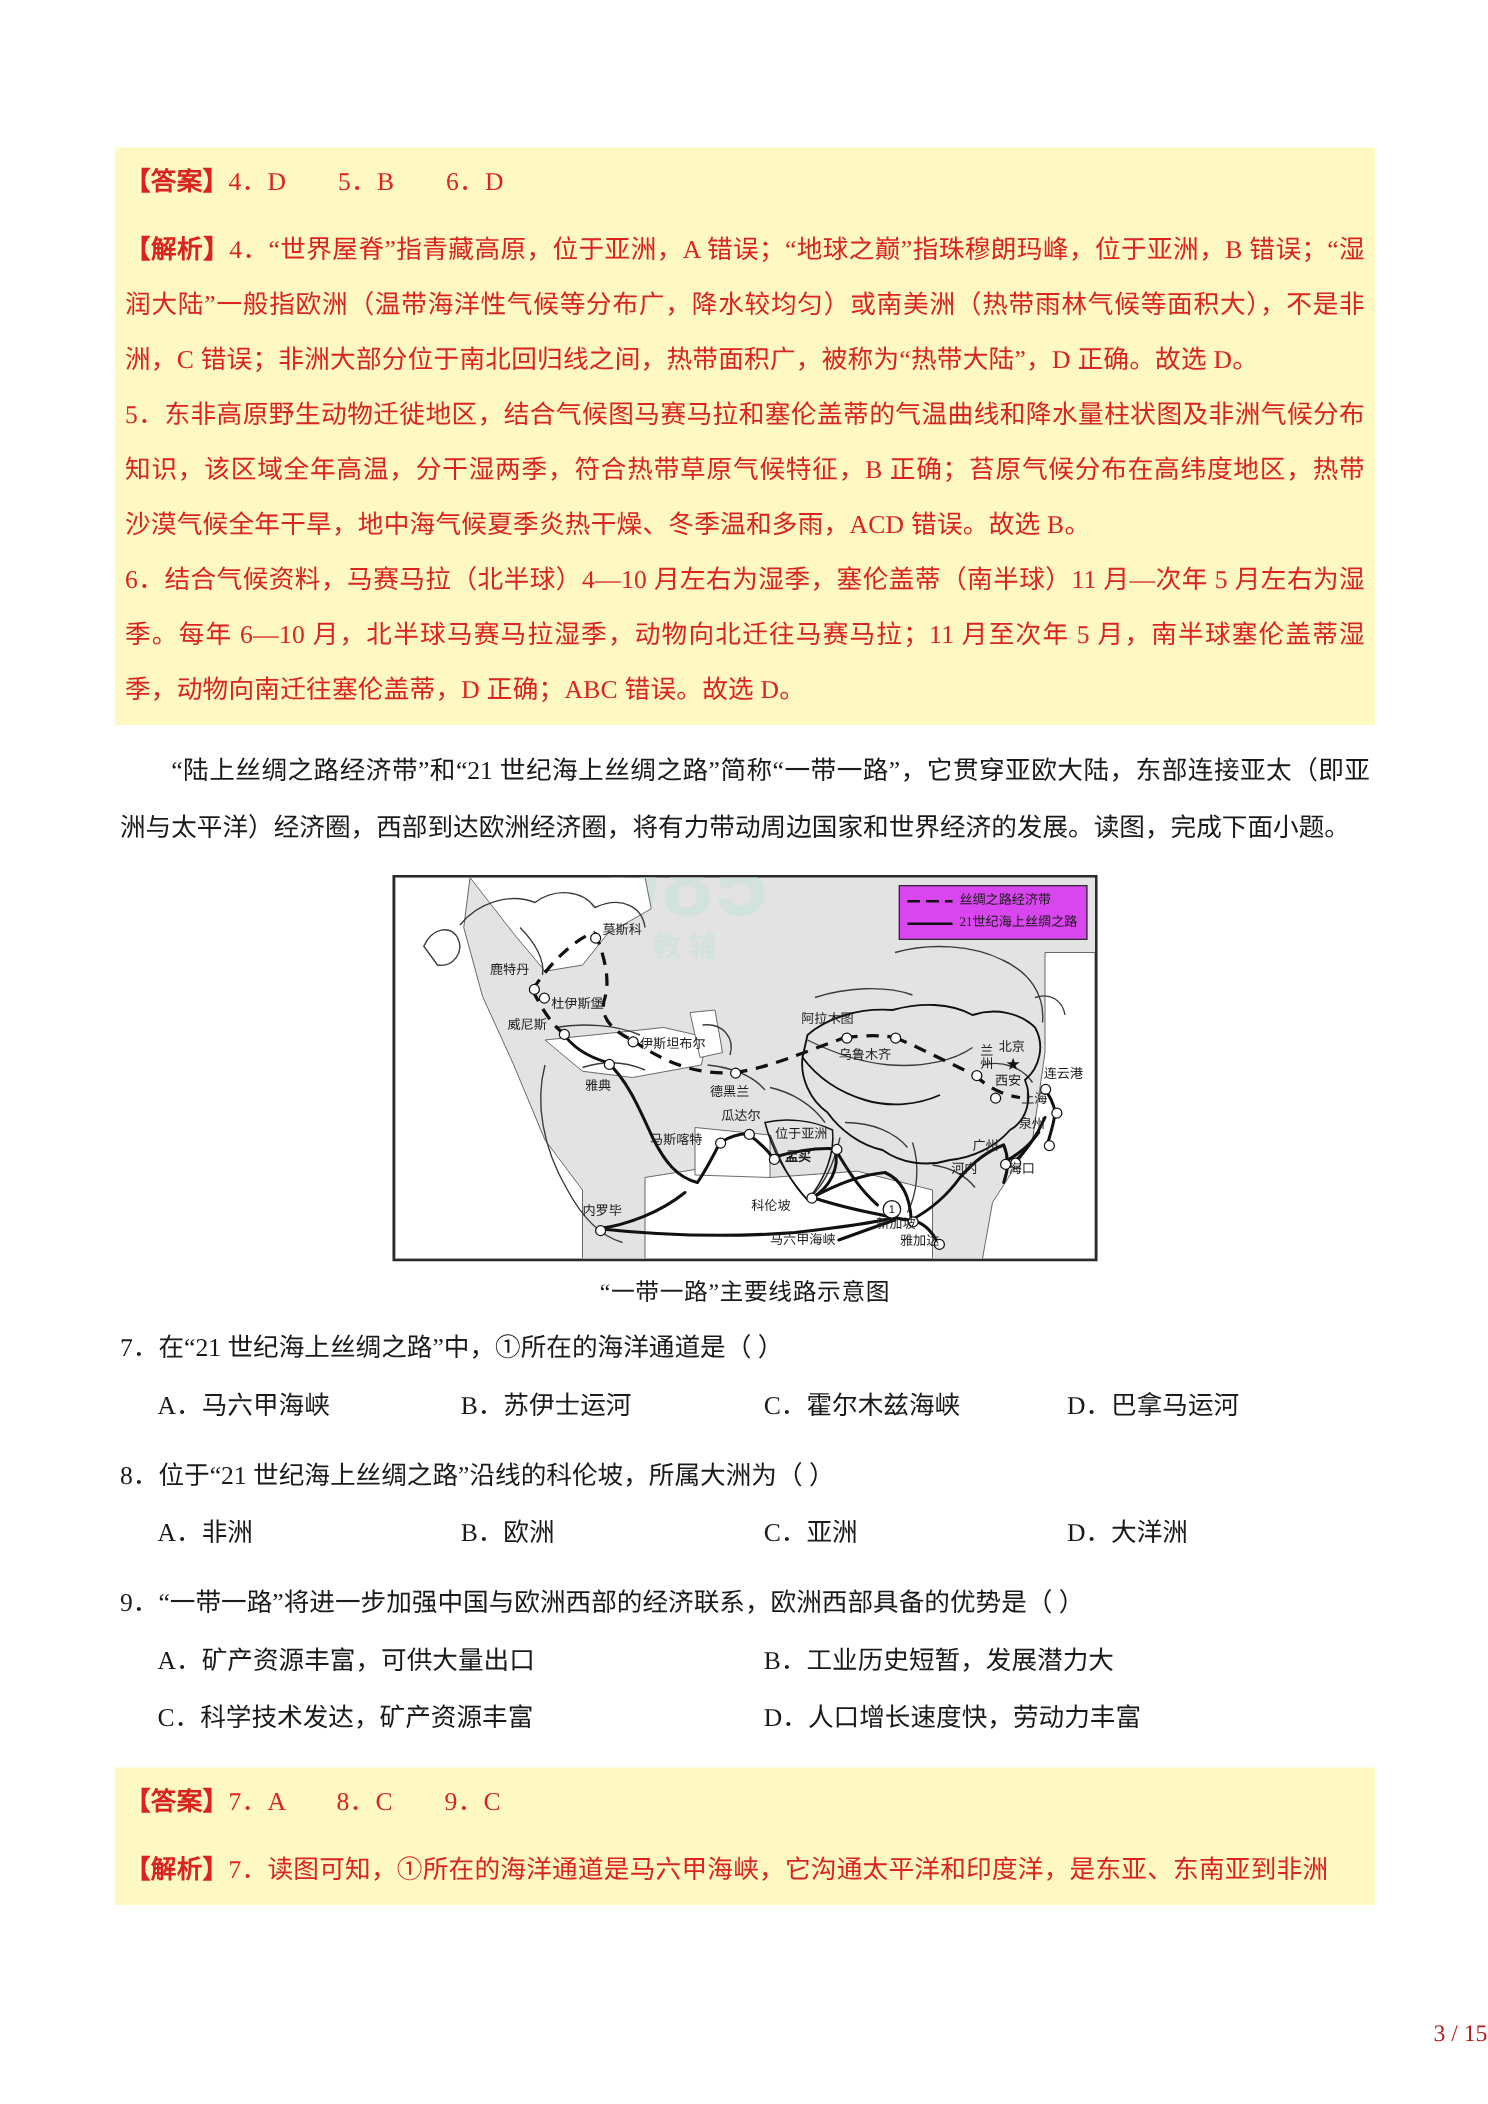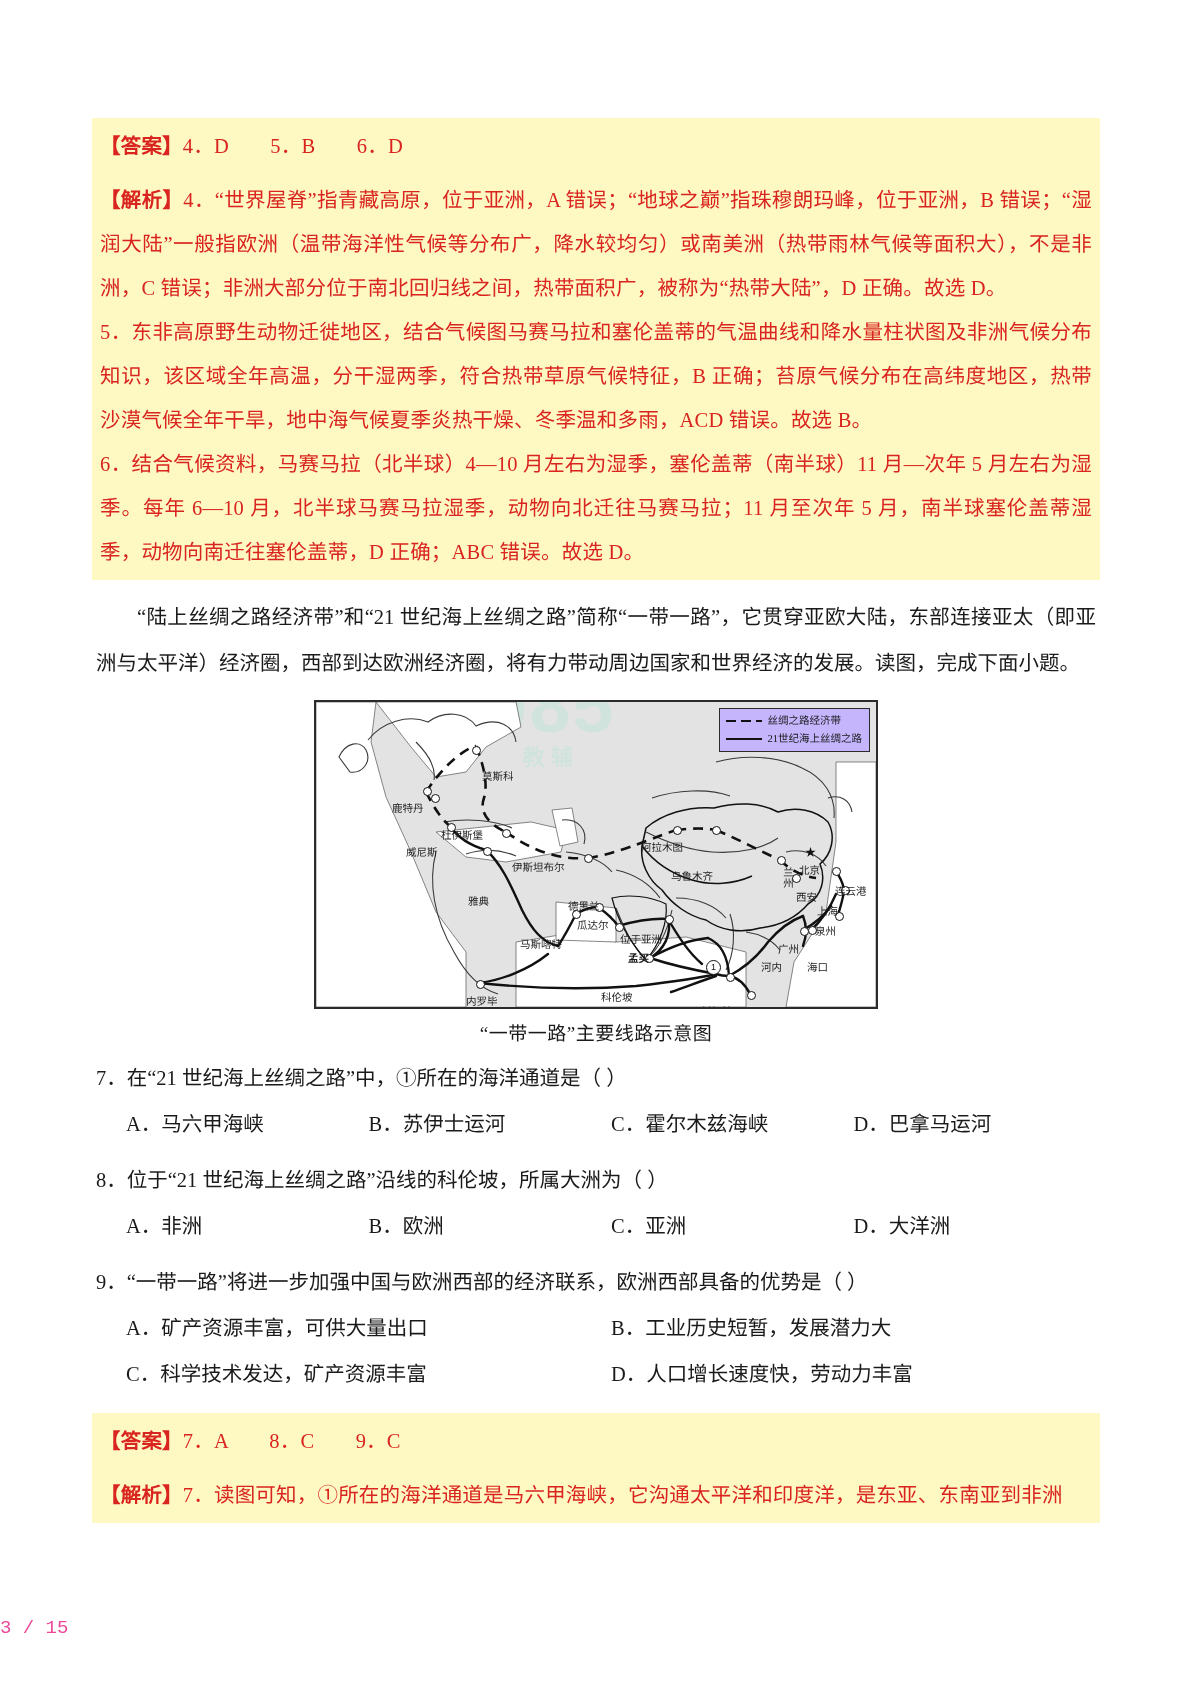--- a/index.html
+++ b/index.html
@@ -81,21 +81,21 @@
     z-index:0;
     pointer-events:none;
   }
   .watermark small{
     display:block;font-size:22px;letter-spacing:6px;text-align:center;margin-top:-10px;
   }
   .map-svg{position:absolute;left:0;top:0;}
   .legend{
     position:absolute;right:6px;top:6px;
     border:1.4px solid #2b2b2b;
-    background:#c4b5fd;
+    background:#d946ef;
     padding:4px 7px 5px 6px;
     z-index:5;
   }
   .legend-row{
     display:flex;align-items:center;
     font-size:10.5px;
     line-height:15px;
     color:#1a1a1a;
     white-space:nowrap;
     font-family:"Liberation Serif",serif;
@@ -109,21 +109,20 @@
     background:repeating-linear-gradient(to right,#111 0 10px,transparent 10px 15px);
   }
   .city-label{
     position:absolute;
     font-size:10.5px;
     line-height:12px;
     color:#1d1d1d;
     white-space:nowrap;
     z-index:4;
     font-family:"Liberation Serif","DejaVu Serif",serif;
-    margin-top:32px;
   }
   .city-label.v{
     writing-mode:vertical-rl;
     line-height:11px;
   }
   .dot{
     position:absolute;
     width:7px;height:7px;border-radius:50%;
     background:#fff;border:1.5px solid #111;
     z-index:3;
@@ -162,24 +161,23 @@
   }
   .opt{white-space:nowrap;}
   .q-options.four .opt{width:25%;}
   .q-options.two .opt{width:50%;}
   .q-block{margin-top:10px;}
 
   
   .footer{
     position:absolute;
     left:0;right:0;bottom:44px;
-    text-align:left;
+    text-align:right;
     font-size:19px;
-    color:#ec4899;
-    font-family:Liberation Mono, monospace;
+    color:#b91c1c;
   }
 </style>
 </head>
 <body>
 
 <div class="page">
   <div class="content">
 
     <div class="shaded">
       <p class="para red">

